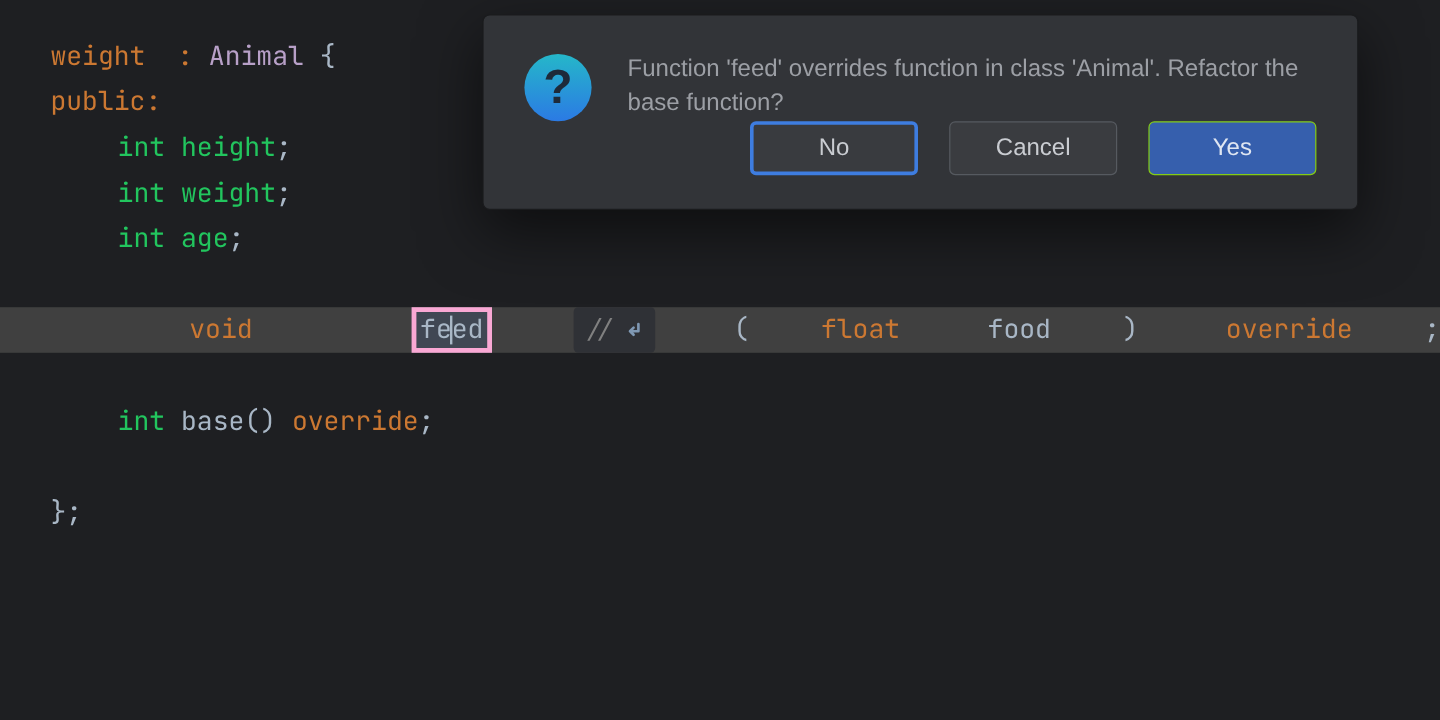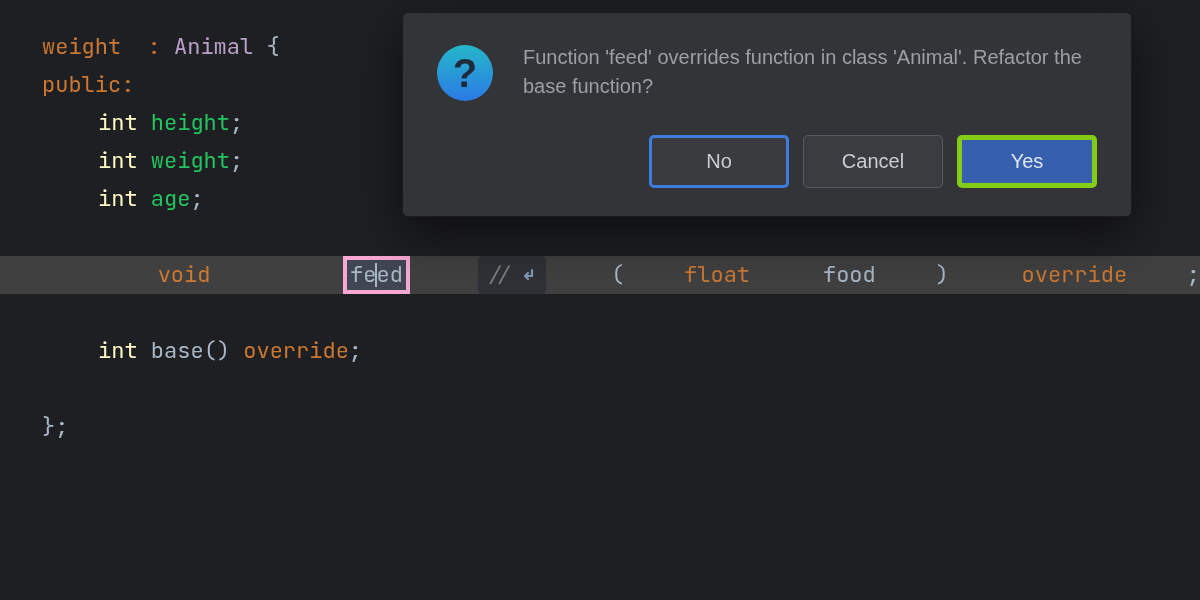--- a/index.html
+++ b/index.html
@@ -13,21 +13,21 @@
       position: relative;
     }
     .editor {
       padding: 28px 0 0 42px;
       line-height: 1.72;
       position: relative;
     }
     .line { white-space: pre; height: 38px; display: flex; align-items: center; }
     .indent { display: inline-block; width: 56px; }
     .kw { color: #cc7832; }
-    .type { color: #fef9c3; }
+    .type { color: #22c55e; }
     .ident { color: #a9b7c6; }
     .classname { color: #b8a0c8; }
     .member { color: #22c55e; }
     .punct { color: #cc7832; }
     .paren { color: #a9b7c6; }
     .param-name { color: #a9b7c6; }
     .comment { color: #808080; }
     
     .line-hl {
       background: #404040;
@@ -110,43 +110,42 @@
       margin-bottom: 12px;
     }
     .dialog-msg {
       color: #9c9fa5;
       font-size: 20px;
       line-height: 1.45;
     }
     .dialog-buttons {
       display: flex;
       justify-content: flex-end;
-      gap: 14px;
-      margin-top: 34px;
+      gap: 26px;
     }
     .btn {
       min-width: 140px;
       padding: 10px 22px;
       border-radius: 5px;
       border: 1px solid #565a60;
       background: #3a3c40;
       color: #c9ccd1;
       font-size: 20px;
       font-family: inherit;
       cursor: pointer;
       text-align: center;
     }
     .btn-focus {
       border: 3px solid #3e7de0;
       background: #393b3f;
       padding: 8px 20px;
     }
     .btn-primary {
       background: #365fad;
-      border: 5px solid #84cc16;
+      border: 1px solid #84cc16;
       color: #dfe6f2;
     }
   </style>
 </head>
 <body>
 
 <div class="editor">
   <div class="line">
     <span class="kw">weight</span><span> </span><span class="punct"> : </span><span class="classname">Animal</span><span class="ident"> {</span>
   </div>

